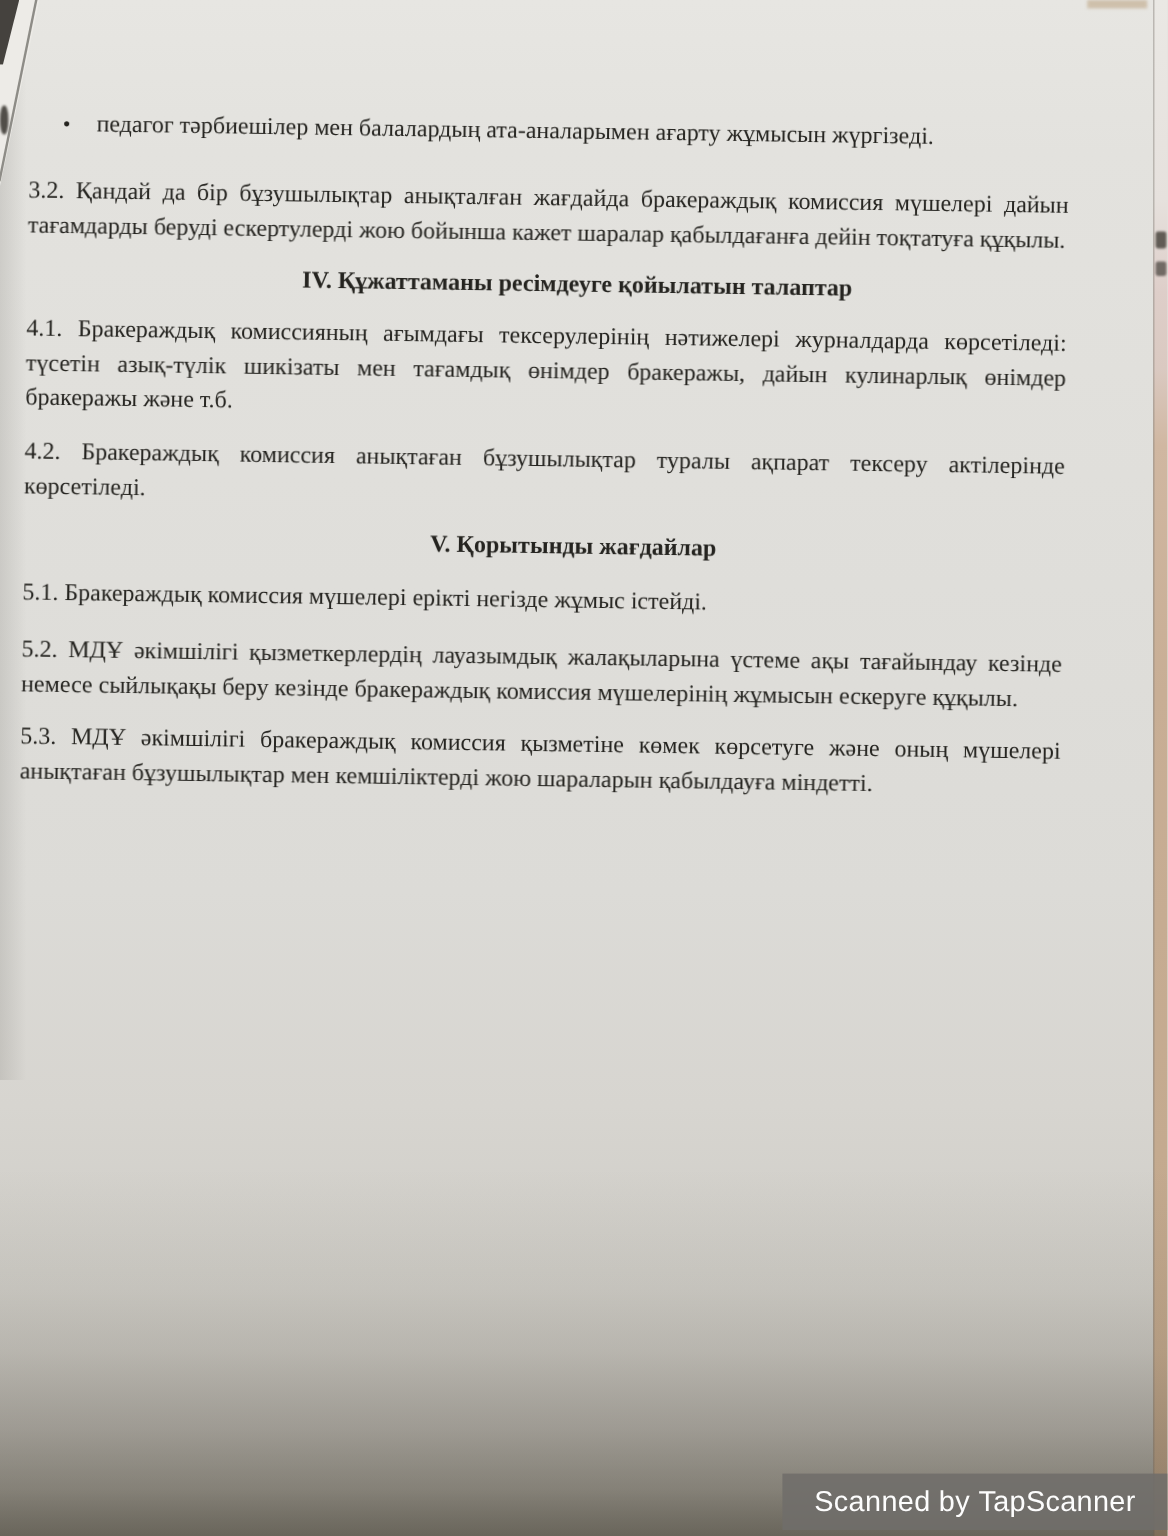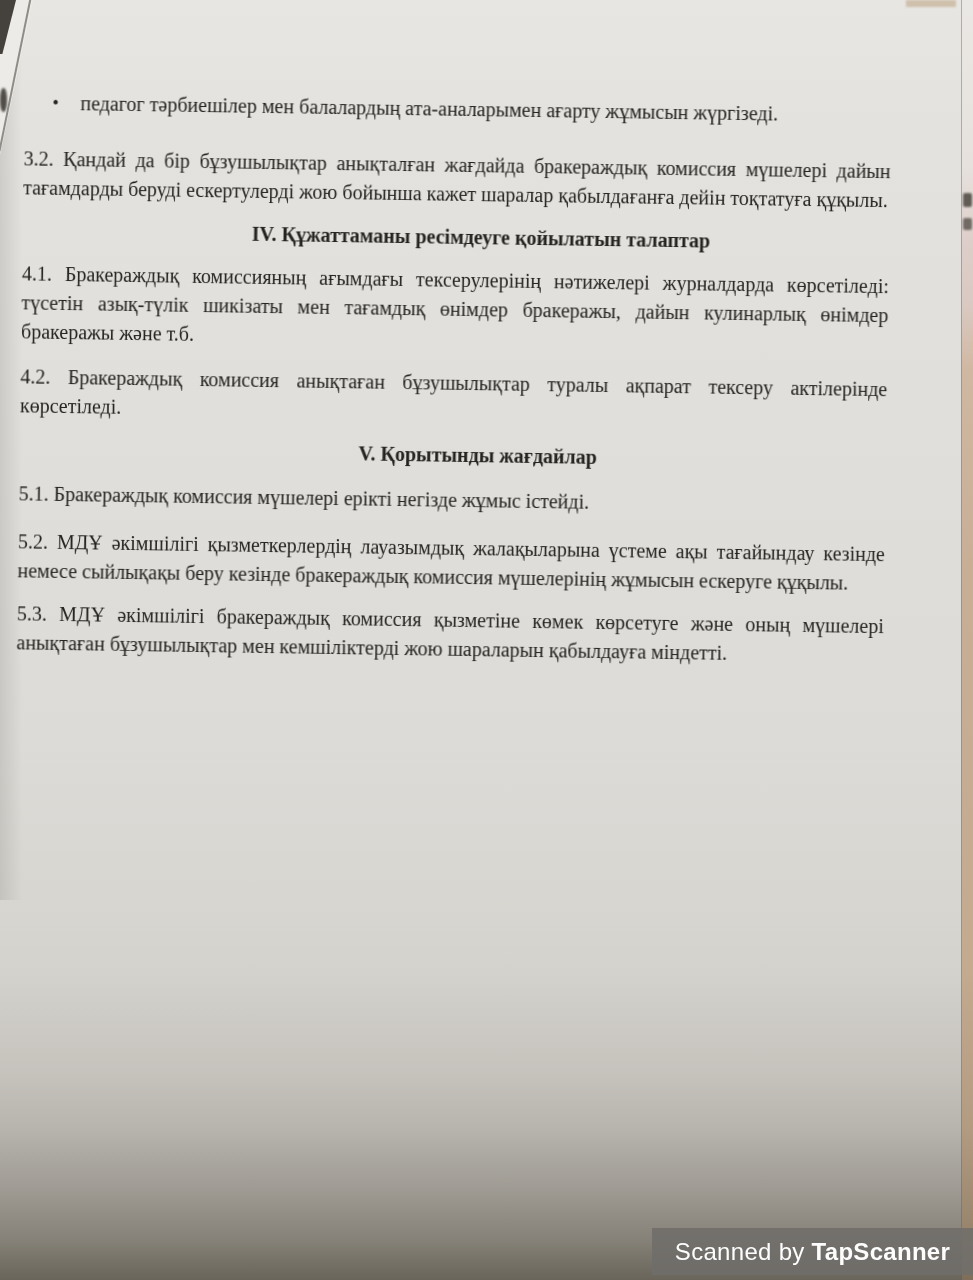--- a/index.html
+++ b/index.html
@@ -100,21 +100,21 @@
   
   .watermark {
     position: absolute; left: 652px; top: 1228px; width: 321px; height: 47px;
     background: rgba(112,109,106,0.88);
     display: flex; align-items: center; justify-content: center;
     z-index: 5;
     font-family: "Liberation Sans", "DejaVu Sans", sans-serif;
     font-size: 24px; color: #fdfdfd; letter-spacing: 0.3px;
     white-space: pre;
   }
-  .watermark .brand { font-weight: bold; text-align: center; }
+  .watermark .brand { font-weight: normal; text-align: center; }
 </style>
 </head>
 <body>
 
 <div>
   <div class="paper"></div>
   <div class="left-shade"></div>
   <div class="corner-light-tri"></div>
   <div class="corner-dark"></div>
   <div class="corner-mark"></div>

